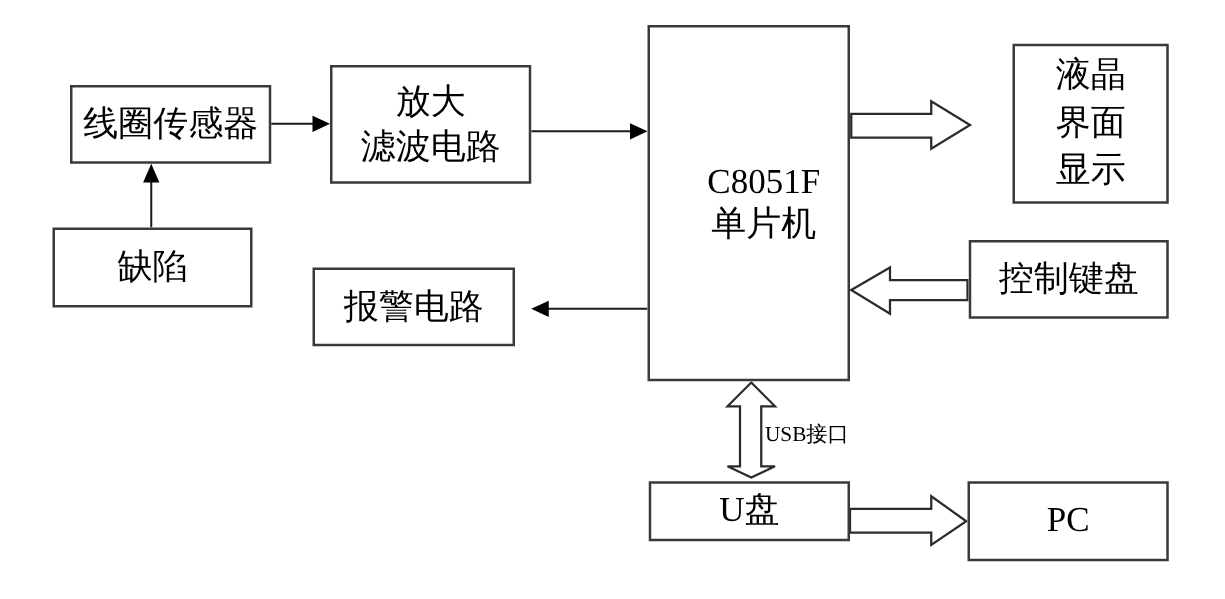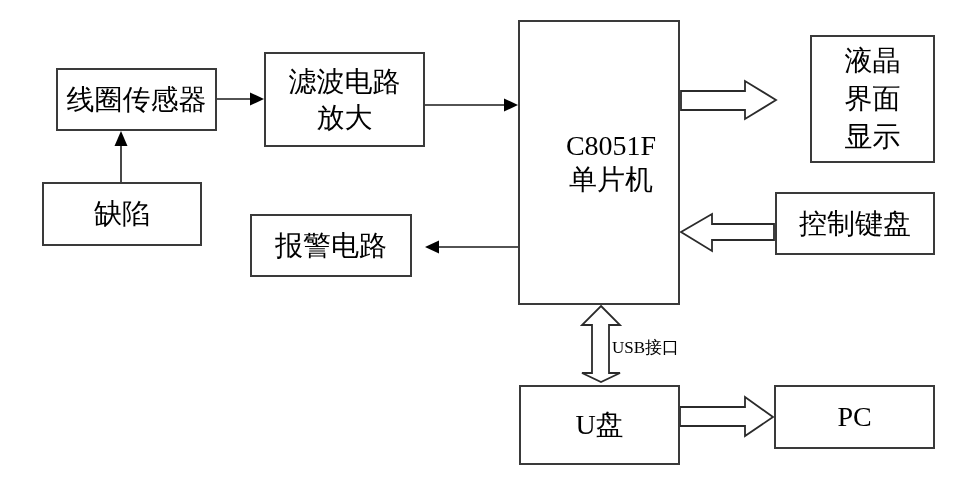--- a/index.html
+++ b/index.html
@@ -99,22 +99,22 @@
 
   <div class="node" style="left:56px; top:68px; width:161px; height:63px;justify-content:center;">
     <span>线圈传感器</span>
   </div>
 
   <div class="node" style="left:42px; top:182px; width:160px; height:64px;align-items:center;">
     <span>缺陷</span>
   </div>
 
   <div class="node" style="left:264px; top:52px; width:161px; height:95px;">
+    <span>放大</span>
     <span>滤波电路</span>
-    <span>放大</span>
   </div>
 
   <div class="node mcu-node" style="left:518px; top:20px; width:162px; height:285px;">
     <span>C8051F</span>
     <span>单片机</span>
   </div>
 
   <div class="node lcd-node" style="left:778px; top:35px; width:125px; height:128px;">
     <span>液晶</span>
     <span>界面</span>
@@ -122,21 +122,21 @@
   </div>
 
   <div class="node" style="left:775px; top:192px; width:160px; height:63px;text-align:center;">
     <span>控制键盘</span>
   </div>
 
   <div class="node" style="left:250px; top:214px; width:162px; height:63px;">
     <span>报警电路</span>
   </div>
 
-  <div class="node" style="left:519px; top:385px; width:161px; height:80px;">
+  <div class="node" style="left:519px; top:385px; width:161px; height:48px;">
     <span>U盘</span>
   </div>
 
   <div class="node" style="left:774px; top:385px; width:161px; height:64px;">
     <span>PC</span>
   </div>
 
   <div class="float-label" style="left:612px; top:333px;">USB接口</div>
 
 </div>

